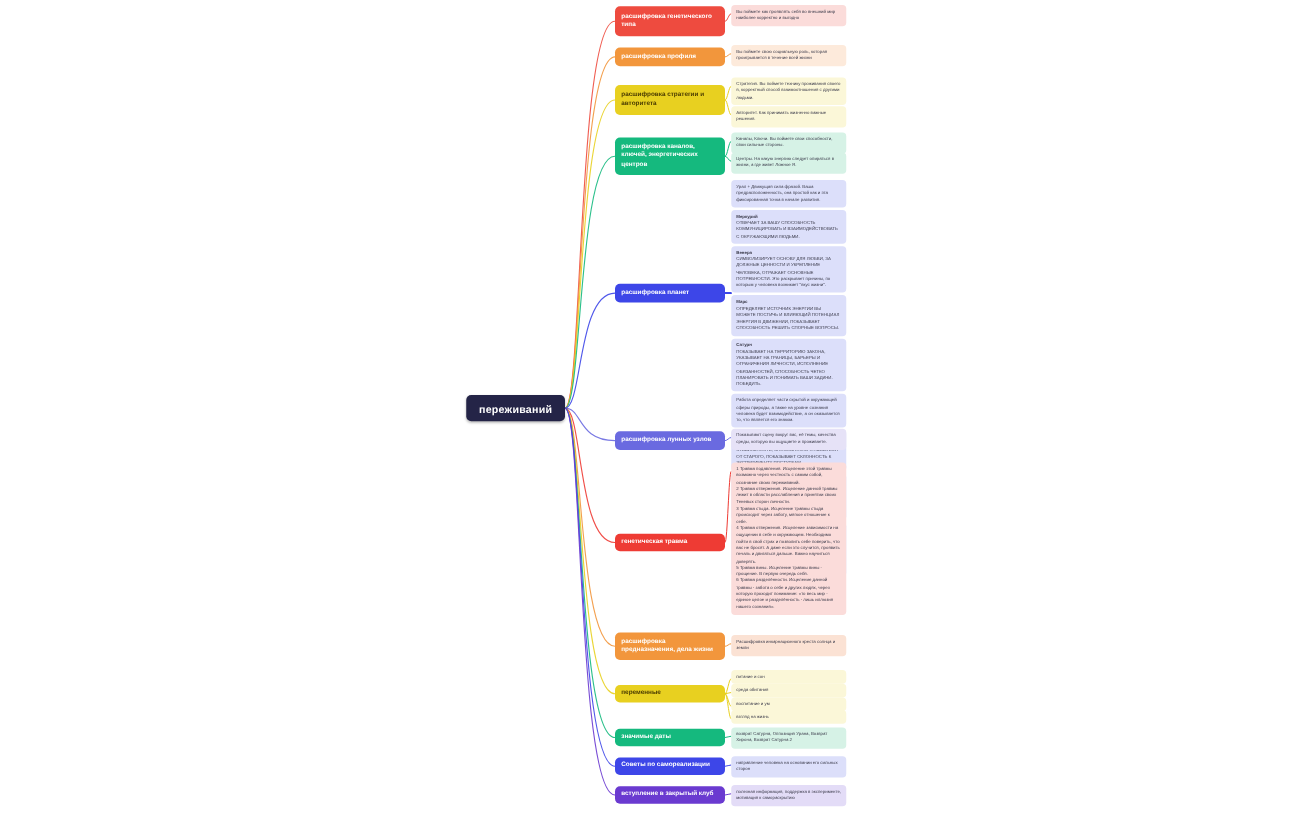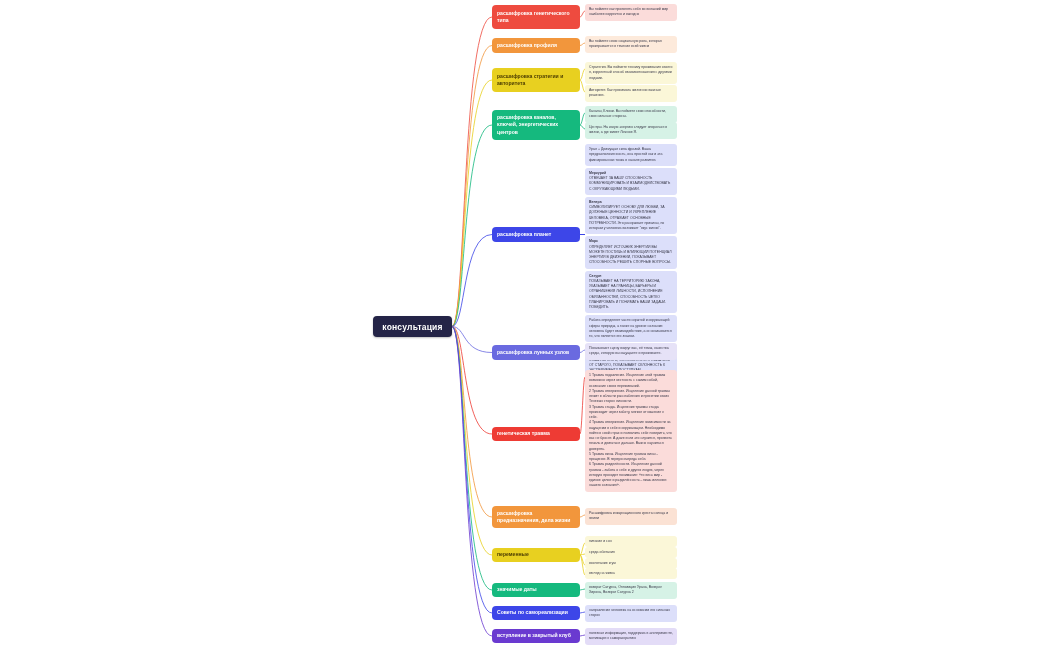--- a/index.html
+++ b/index.html
@@ -75,21 +75,21 @@
       <path d="M 580 555 C 582 555, 583 565, 585 565" fill="none" stroke="#e8d020" stroke-width="0.8"></path>
       <path d="M 580 555 C 582 555, 583 575, 585 575" fill="none" stroke="#e8d020" stroke-width="0.8"></path>
       <path d="M 452 326.5 C 466 326.5, 462 590, 492 590" fill="none" stroke="#15b97e" stroke-width="0.9" opacity="0.9"></path>
       <path d="M 580 590 C 582 590, 583 589, 585 589" fill="none" stroke="#15b97e" stroke-width="0.8"></path>
       <path d="M 452 326.5 C 466 326.5, 462 613, 492 613" fill="none" stroke="#3d46e8" stroke-width="0.9" opacity="0.9"></path>
       <path d="M 580 613 C 582 613, 583 612, 585 612" fill="none" stroke="#3d46e8" stroke-width="0.8"></path>
       <path d="M 452 326.5 C 466 326.5, 462 636, 492 636" fill="none" stroke="#6a3ad0" stroke-width="0.9" opacity="0.9"></path>
       <path d="M 580 636 C 582 636, 583 635, 585 635" fill="none" stroke="#6a3ad0" stroke-width="0.8"></path>
     </svg>
 
-  <div class="center-node">консультация</div>
+  <div class="center-node">переживаний</div>
 
   <div id="topics">
       <div class="topic" style="top: 5px; height: 24px; background: rgb(238, 75, 63);">
         <span>расшифровка генетического типа</span>
       </div>
       <div class="topic" style="top: 38px; height: 15px; background: rgb(242, 150, 60);">
         <span>расшифровка профиля</span>
       </div>
       <div class="topic dark-text" style="top: 68px; height: 24px; background: rgb(232, 208, 32);">
         <span>расшифровка стратегии и авторитета</span>

